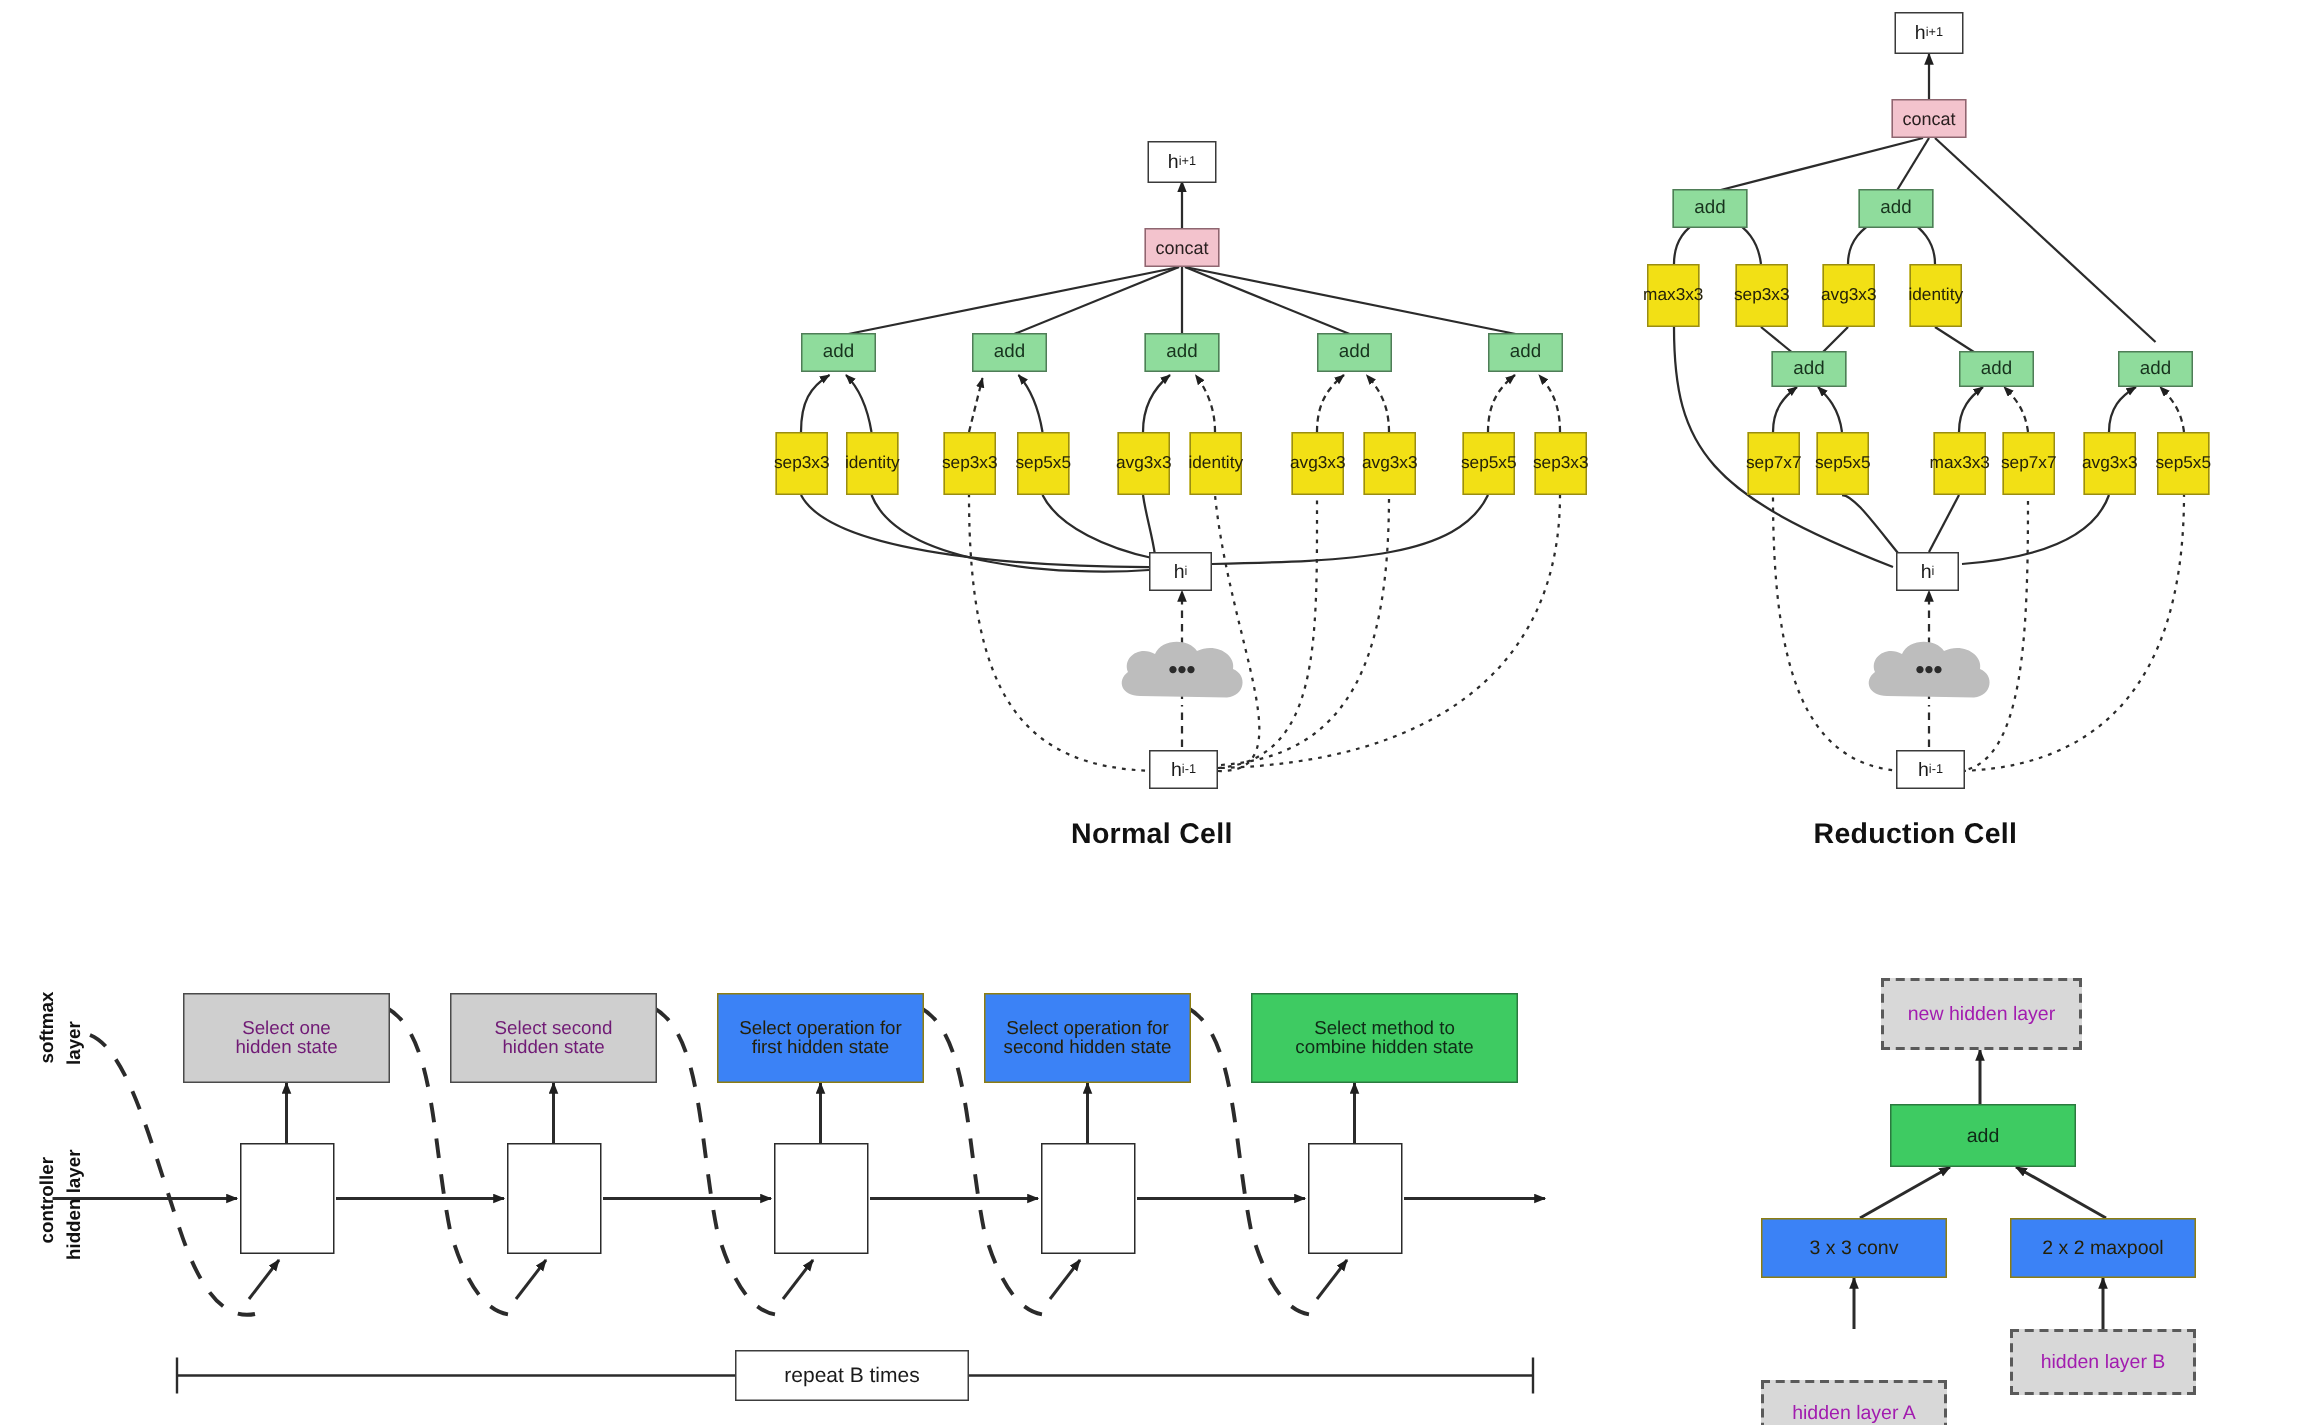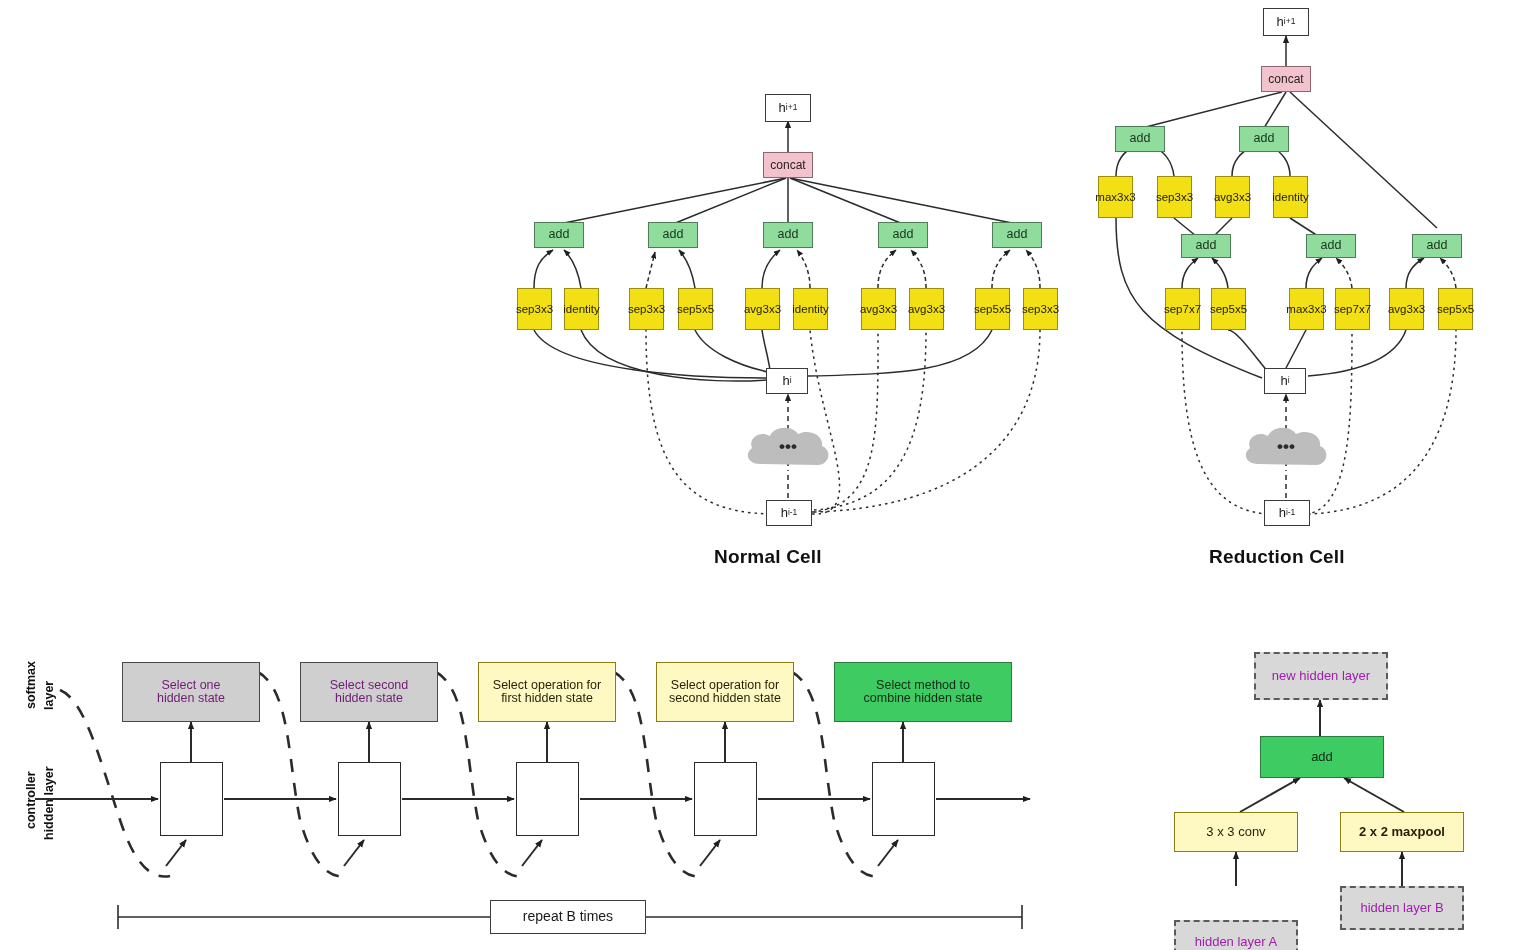--- a/index.html
+++ b/index.html
@@ -8,21 +8,21 @@
   .stage{position:absolute;inset:0;}
   svg.layer{position:absolute;left:0;top:0;width:1539px;height:950px;overflow:visible;}
   .node{position:absolute;box-sizing:border-box;display:flex;align-items:center;
         justify-content:center;text-align:center;line-height:1.08;}
   
   .n-white{background:#fff;border:1.6px solid #3a3a3a;font-size:13px;}
   .n-pink{background:#f3c3cd;border:1.4px solid #8e6670;color:#2a2020;font-size:12px;text-align:right;}
   .n-green{background:#8fdc9c;border:1.4px solid #4f7d57;color:#17331d;font-size:12.5px;}
   .n-green2{background:#3ecb62;border:1.5px solid #2b7a3f;color:#102a17;font-size:13px;}
   .n-yellow{background:#f2e015;border:1.5px solid #9a8d12;color:#25220a;font-size:11.5px;}
-  .n-yellow2{background:#fef9c3;border:1.5px solid #8d7d10;color:#241f06;font-size:13px;text-align:right;}
+  .n-yellow2{background:#3b82f6;border:1.5px solid #8d7d10;color:#241f06;font-size:13px;text-align:right;}
   .n-grey{background:#cfcfcf;border:1.6px solid #4a4a4a;color:#701a75;font-size:12.5px;align-items:center;}
   .n-dash{background:#d8d8d8;border:2px dashed #5a5a5a;color:#a21caf;font-size:13px;justify-content:center;}
   .n-plain{background:#fff;border:1.8px solid #2b2b2b;}
   .n-repeat{background:#fff;border:1.4px solid #3c3c3c;font-size:14px;}
   .op{flex-direction:row;}
   .op span{display:block;}
   .cap{position:absolute;font-weight:bold;font-size:19px;color:#111;
        letter-spacing:.2px;}
   .vlab{position:absolute;font-size:12.5px;font-weight:bold;color:#111;
         writing-mode:vertical-rl;transform:rotate(180deg);white-space:nowrap;
@@ -389,21 +389,21 @@
 
   <div class="node n-dash" style="left:1254px;top:652px;width:134px;height:48px;">
     <span>new hidden layer</span>
   </div>
   <div class="node n-green2" style="left:1260px;top:736px;width:124px;height:42px;">
     <span>add</span>
   </div>
   <div class="node n-yellow2" style="left:1174px;top:812px;width:124px;height:40px;">
     <span>3 x 3 conv</span>
   </div>
-  <div class="node n-yellow2" style="left:1340px;top:812px;width:124px;height:40px;font-weight:bold;">
+  <div class="node n-yellow2" style="left:1340px;top:812px;width:124px;height:40px;">
     <span>2 x 2 maxpool</span>
   </div>
   <div class="node n-dash" style="left:1174px;top:920px;width:124px;height:44px;">
     <span>hidden layer A</span>
   </div>
   <div class="node n-dash" style="left:1340px;top:886px;width:124px;height:44px;">
     <span>hidden layer B</span>
   </div>
 
 </div>

